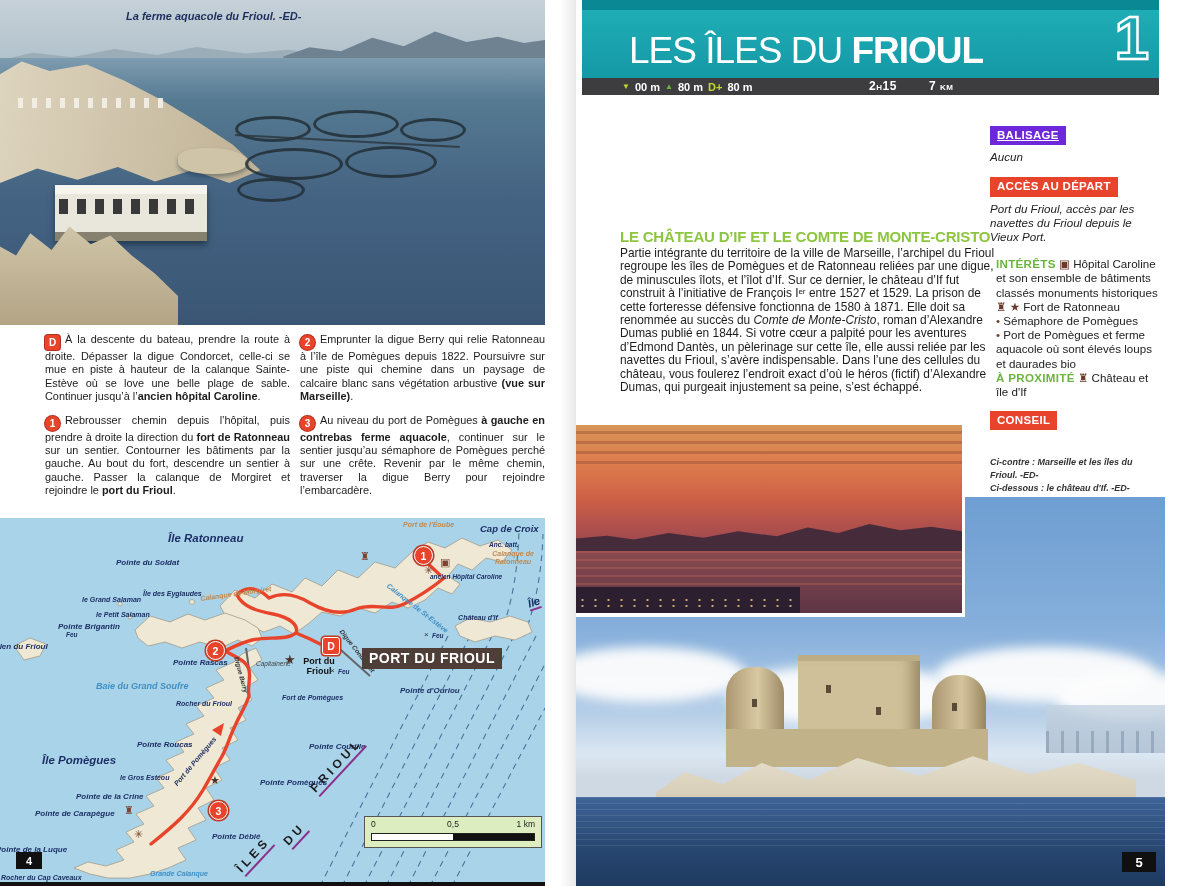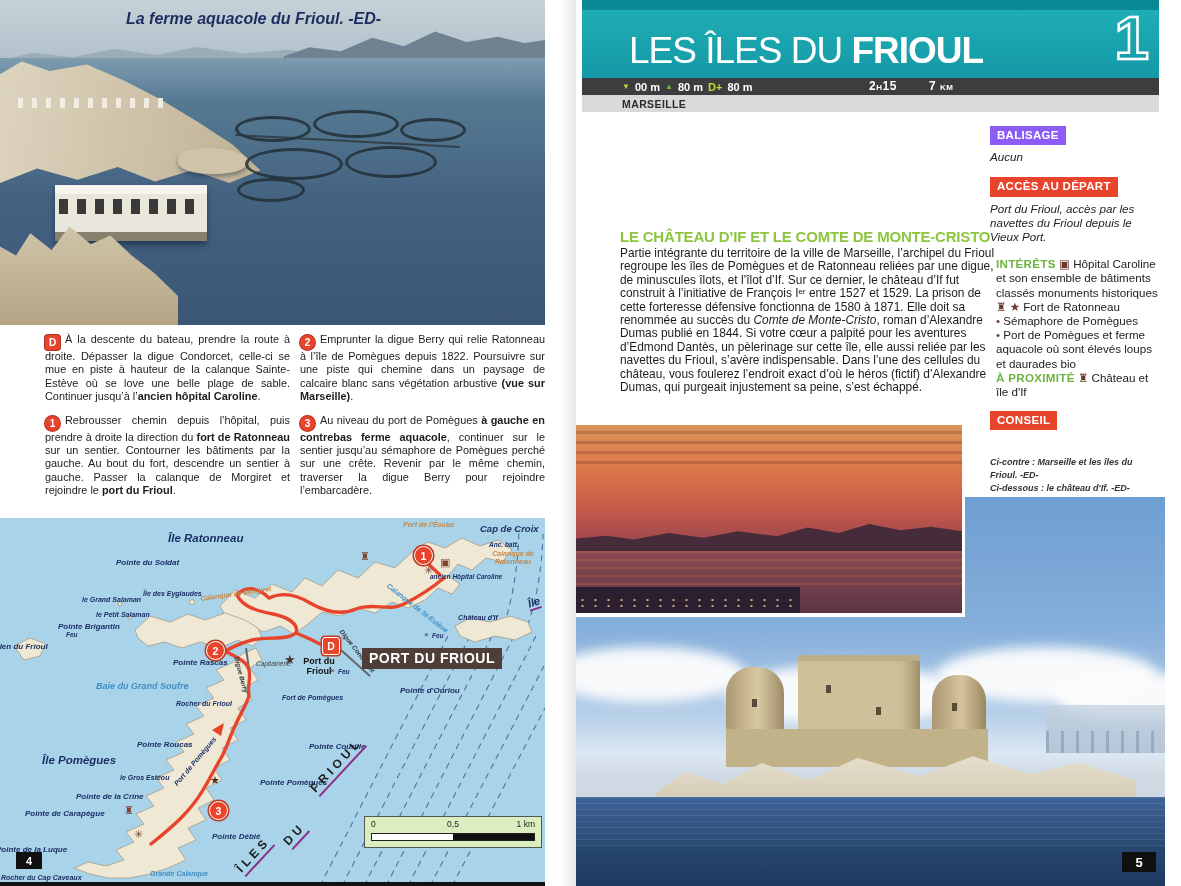--- a/index.html
+++ b/index.html
@@ -29,21 +29,21 @@
   .p1-barge-roof{position:absolute;left:0;top:0;width:100%;height:9px;background:#f6f4ec;}
   .p1-barge-win{position:absolute;left:4px;top:14px;width:144px;height:15px;
      background:repeating-linear-gradient(90deg,#39393a 0 9px,#e9e6dc 9px 18px);}
   .p1-barge-hull{position:absolute;left:0;bottom:0;width:100%;height:9px;background:#86816f;}
   .p1-farm{position:absolute;left:235px;top:108px;width:240px;height:95px;}
   .ring{position:absolute;border:3px solid #222f36;border-radius:50%;opacity:.85;}
   .p1-walk{position:absolute;left:0;top:32px;width:225px;height:2px;background:#2a343a;transform:rotate(3deg);opacity:.8;}
   .p1-rocks{position:absolute;left:0;top:213px;width:178px;height:112px;
      background:linear-gradient(#d4c9ad,#b3a485);
      clip-path:polygon(0 30%,9% 38%,17% 18%,29% 33%,39% 12%,51% 28%,62% 20%,74% 38%,87% 54%,100% 74%,100% 100%,0 100%);}
-  #photo1-caption{position:absolute;left:126px;top:10px;font-size:16px;font-style:italic;font-weight:bold;color:#1d2d5e;white-space:nowrap;}
+  #photo1-caption{position:absolute;left:126px;top:10px;font-size:11px;font-style:italic;font-weight:bold;color:#1d2d5e;white-space:nowrap;}
 
   
   #steps{position:absolute;left:45px;top:333px;width:500px;height:180px;font-size:10.9px;line-height:13.2px;text-align:justify;}
   .stepcol{position:absolute;top:0;width:245px;}
   .step{margin:0 0 11px 0;}
   .step b{font-weight:bold;}
   .step-num{display:inline-flex;align-items:center;justify-content:center;width:15px;height:15px;border-radius:50%;
      background:#e8432b;color:#fff;font-weight:bold;font-size:10px;margin-right:5px;vertical-align:-3px;
      box-shadow:0 0 0 1px #b53020;}
   .step-d{display:inline-flex;align-items:center;justify-content:center;width:15px;height:15px;border-radius:3px;
@@ -109,21 +109,21 @@
      font-size:10.5px;font-weight:bold;letter-spacing:.4px;display:flex;align-items:center;padding-left:40px;box-sizing:border-box;}
 
   #rp-intro{position:absolute;left:44px;top:122px;width:374px;font-size:14.3px;font-weight:bold;line-height:18.6px;color:#141414;}
   #rp-section-title{position:absolute;left:44px;top:228px;width:390px;font-size:15px;font-weight:800;color:#8cc63f;letter-spacing:-.2px;}
   #rp-body{position:absolute;left:44px;top:247px;width:378px;font-size:11.9px;line-height:13.4px;color:#1c1c1c;}
   #rp-body i{font-style:italic;}
 
   
   #rp-sidebar{position:absolute;left:414px;top:126px;width:170px;font-size:11.6px;line-height:14.2px;color:#222;}
   .badge{display:inline-block;color:#fff;font-weight:bold;font-size:11.5px;letter-spacing:.3px;padding:2px 7px 3px;}
-  .badge.dark{background:#8b5cf6;}
+  .badge.dark{background:#6d28d9;text-decoration:underline;}
   .badge.red{background:#e8432b;}
   .sb-val{font-style:italic;margin:5px 0 13px 0;}
   .green-label{color:#6db33f;font-weight:bold;letter-spacing:.3px;}
   .sb-icon{color:#6b3a2a;font-style:normal;}
   .bullet-item{display:block;}
   .interets-block{margin:6px 0 0 6px;}
   .captions{margin-top:26px;font-size:9px;font-weight:bold;font-style:italic;line-height:1.4;color:#333;}
 
   
   #photo-sunset{position:absolute;left:0;top:425px;width:386px;height:188px;overflow:hidden;z-index:3;background:#c05546;}
@@ -268,21 +268,21 @@
       <div class="ml" style="left:58px;top:104px;">Pointe Brigantin</div>
       <div class="ml" style="left:-22px;top:124px;">Tiboulen du Frioul</div>
       <div class="ml tiny" style="left:66px;top:113px;">Feu</div>
       <div class="ml sea9" style="left:96px;top:163px;">Baie du Grand Soufre</div>
       <div class="ml" style="left:173px;top:140px;">Pointe Rascas</div>
       <div class="ml sm" style="left:176px;top:182px;">Rocher du Frioul</div>
       <div class="ml sm tan" style="left:200px;top:72px;transform:rotate(-8deg);">Calanque de Morgiret</div>
       <div class="ml big" style="left:42px;top:236px;">Île Pomègues</div>
       <div class="ml sm" style="left:120px;top:256px;">le Gros Estéou</div>
       <div class="ml" style="left:76px;top:274px;">Pointe de la Crine</div>
-      <div class="ml" style="left:25px;top:291px;">Pointe de Carapègue</div>
+      <div class="ml" style="left:35px;top:291px;">Pointe de Carapègue</div>
       <div class="ml" style="left:-4px;top:327px;">Pointe de la Luque</div>
       <div class="ml sm" style="left:1px;top:356px;">Rocher du Cap Caveaux</div>
       <div class="ml sea sm" style="left:150px;top:352px;">Grande Calanque</div>
       <div class="ml" style="left:137px;top:222px;">Pointe Roucas</div>
       <div class="ml" style="left:212px;top:314px;">Pointe Débié</div>
       <div class="ml" style="left:309px;top:224px;">Pointe Courille</div>
       <div class="ml" style="left:260px;top:260px;">Pointe Pomègues</div>
       <div class="ml sm" style="left:282px;top:176px;">Fort de Pomègues</div>
       <div class="ml sm" style="left:178px;top:262px;transform:rotate(-50deg);transform-origin:left bottom;">Port de Pomègues</div>
       <div class="ml wrap" style="left:296px;top:138px;width:46px;font-size:9px;font-style:normal;color:#111;">Port du Frioul</div>
@@ -350,21 +350,20 @@
           <span class="tri-down">▼</span>
           <span>00 m</span>
           <span class="tri-up">▲</span>
           <span>80 m</span>
           <span class="dplus">D+</span>
           <span>80 m</span>
         </div>
         <span class="hd-dur">2h15</span>
         <span class="hd-dist">7 km</span>
       </div>
-      <div class="hd-region">MARSEILLE</div>
     </div>
 
     <div id="rp-section-title">LE CHÂTEAU D’IF ET LE COMTE DE MONTE-CRISTO</div>
     <div id="rp-body"><span>Partie intégrante du territoire de la ville de Marseille, l’archipel du Frioul regroupe les îles de Pomègues et de Ratonneau reliées par une digue, de minuscules îlots, et l’îlot d’If. Sur ce dernier, le château d’If fut construit à l’initiative de François Iᵉʳ entre 1527 et 1529. La prison de cette forteresse défensive fonctionna de 1580 à 1871. Elle doit sa renommée au succès du </span><i>Comte de Monte-Cristo</i><span>, roman d’Alexandre Dumas publié en 1844. Si votre cœur a palpité pour les aventures d’Edmond Dantès, un pèlerinage sur cette île, elle aussi reliée par les navettes du Frioul, s’avère indispensable. Dans l’une des cellules du château, vous foulerez l’endroit exact d’où le héros (fictif) d’Alexandre Dumas, qui purgeait injustement sa peine, s’est échappé.</span></div>
 
     <div id="rp-sidebar">
       <span class="badge dark">BALISAGE</span>
       <div class="sb-val">Aucun</div>
 
       <span class="badge red">ACCÈS AU DÉPART</span>

